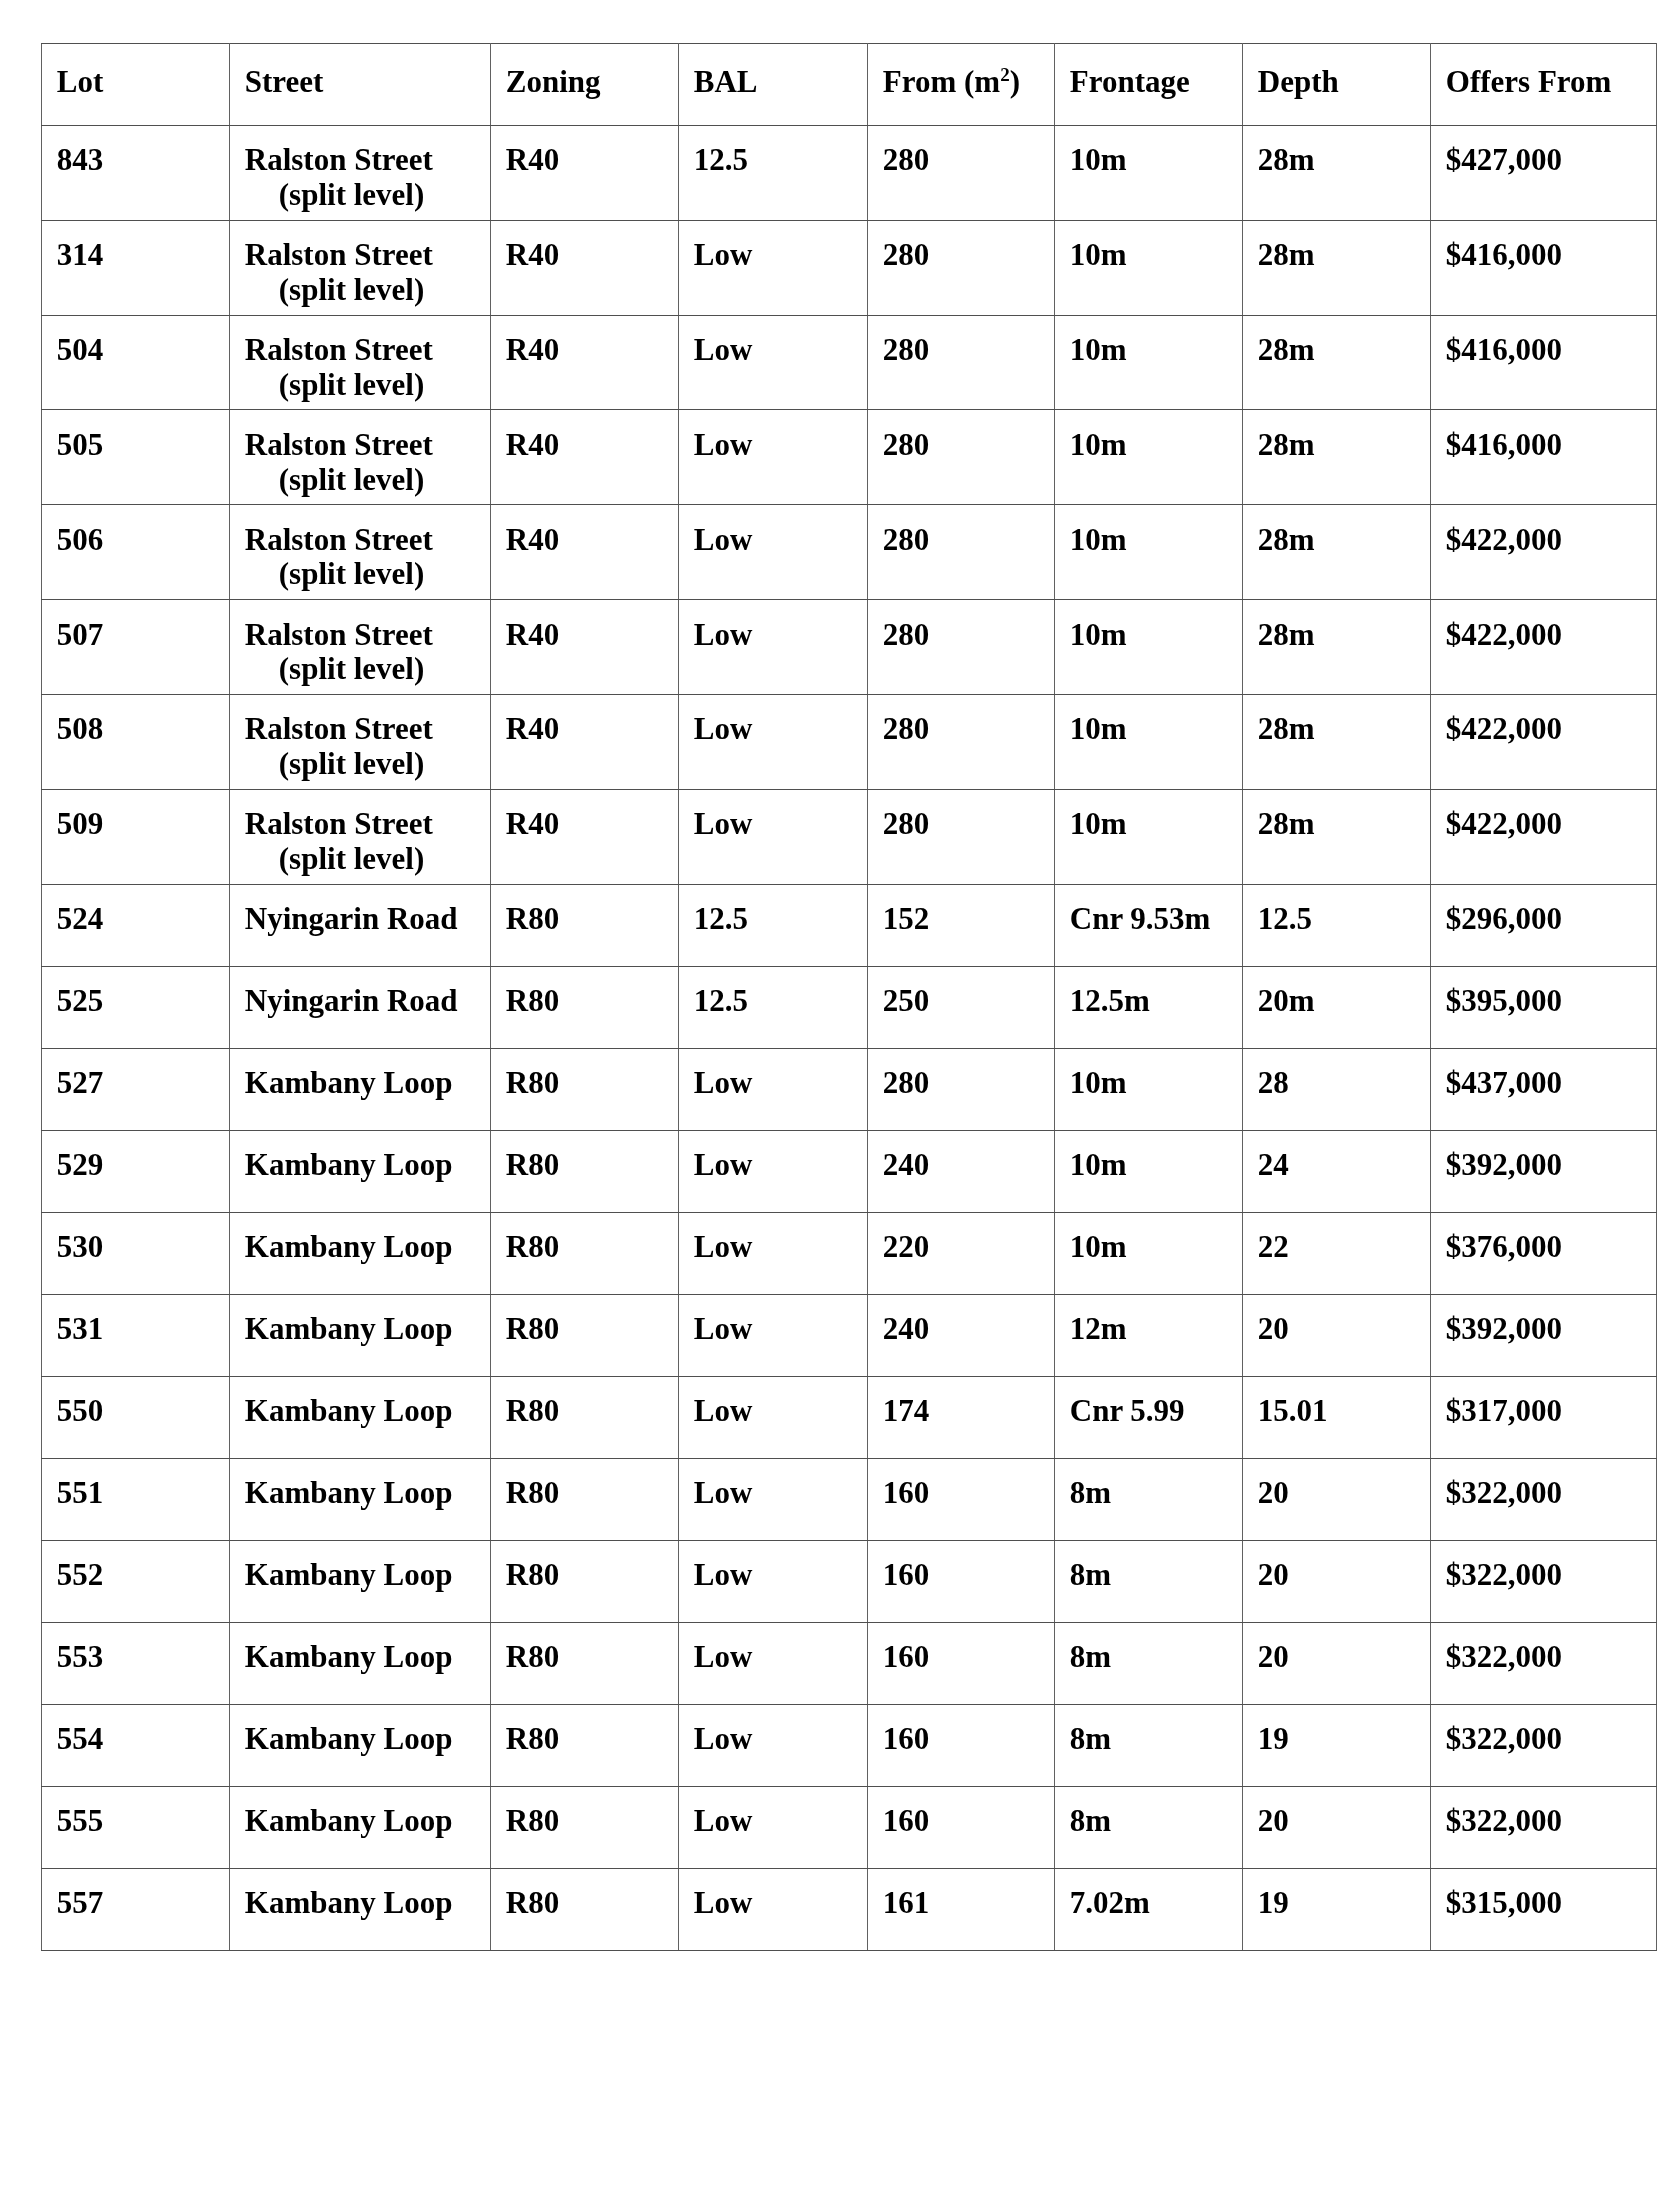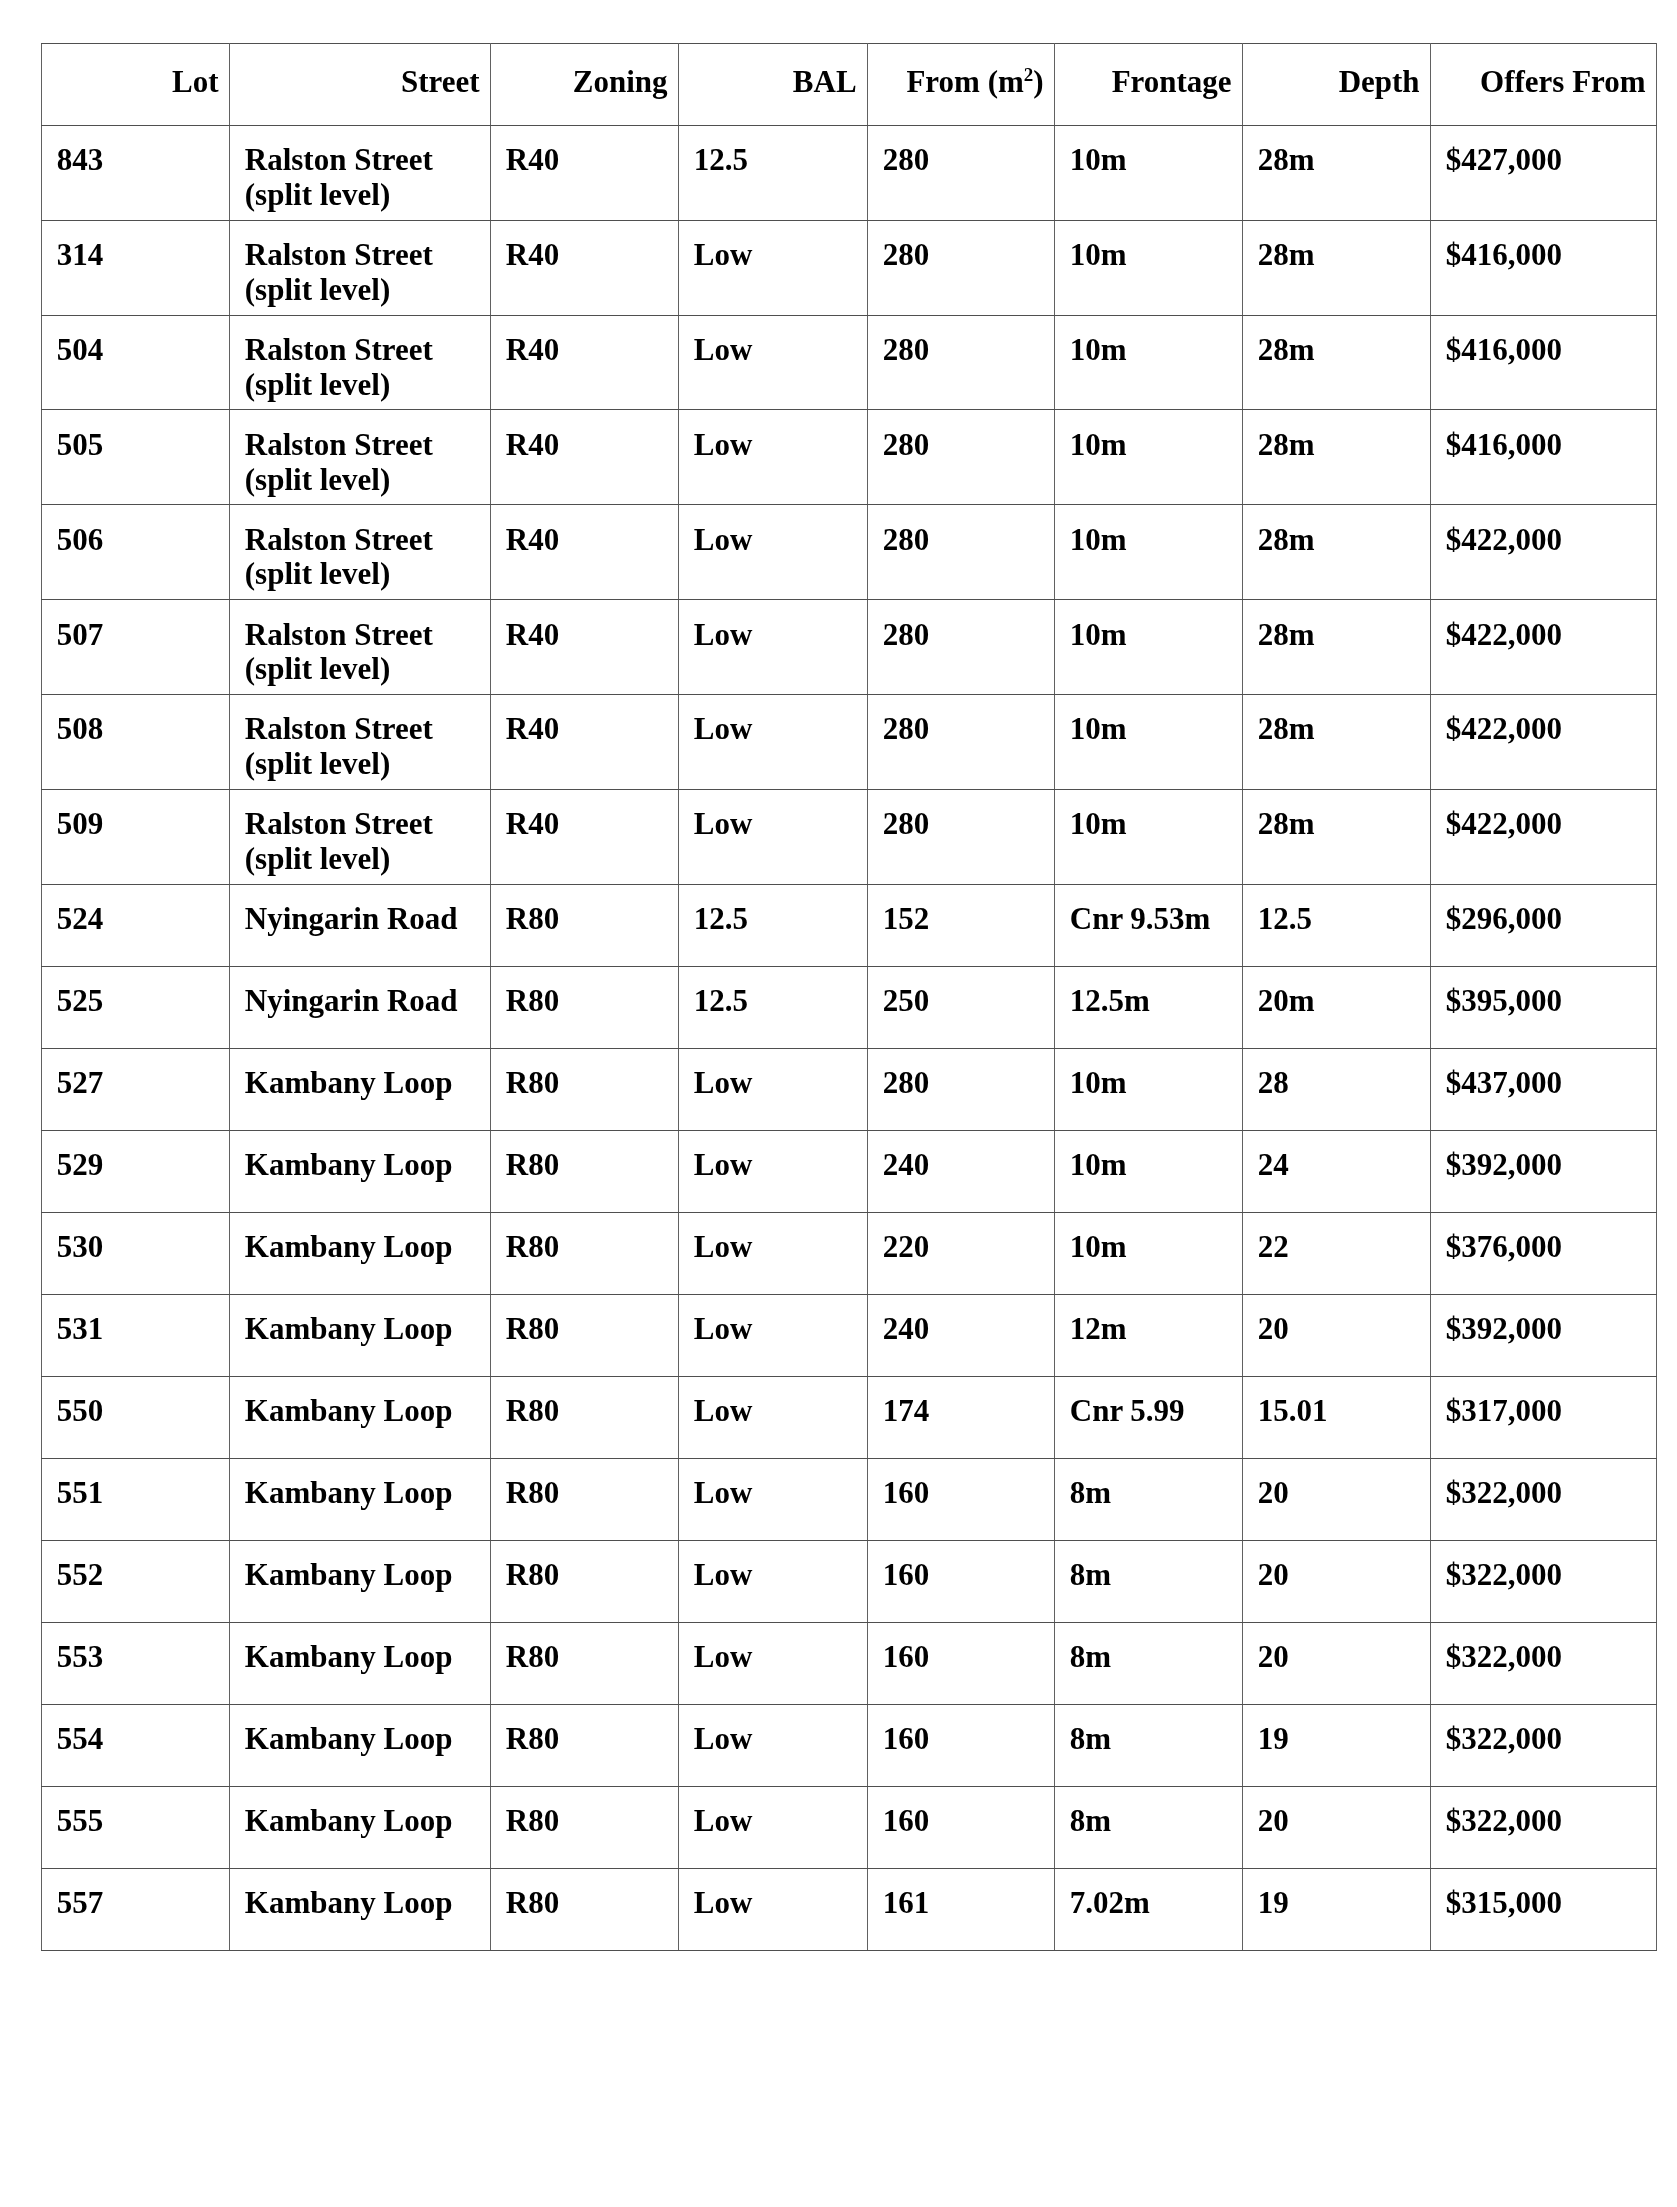--- a/index.html
+++ b/index.html
@@ -34,31 +34,30 @@
     font-size: 31px;
     line-height: 1.12;
     color: #000000;
     overflow: hidden;
   }
   .price-table {
     border: 1.7px solid #3d3d3d;
   }
   .price-table th {
     padding-top: 21px;
-    text-align: right;
   }
   tr.r-head   { height: 82px;  }
   tr.r-double { height: 93px; }
   tr.r-single { height: 82px;  }
   .price-table sup {
     font-size: 19px;
     line-height: 0;
     vertical-align: super;
   }
-  .street-line2 { white-space: nowrap; }
+  .street-line2 { white-space: nowrap; margin-left: 34px; }
 </style>
 </head>
 <body>
 
 <table class="price-table">
   <colgroup>
     <col style="width:188px">
     <col style="width:261px">
     <col style="width:188px">
     <col style="width:189px">

